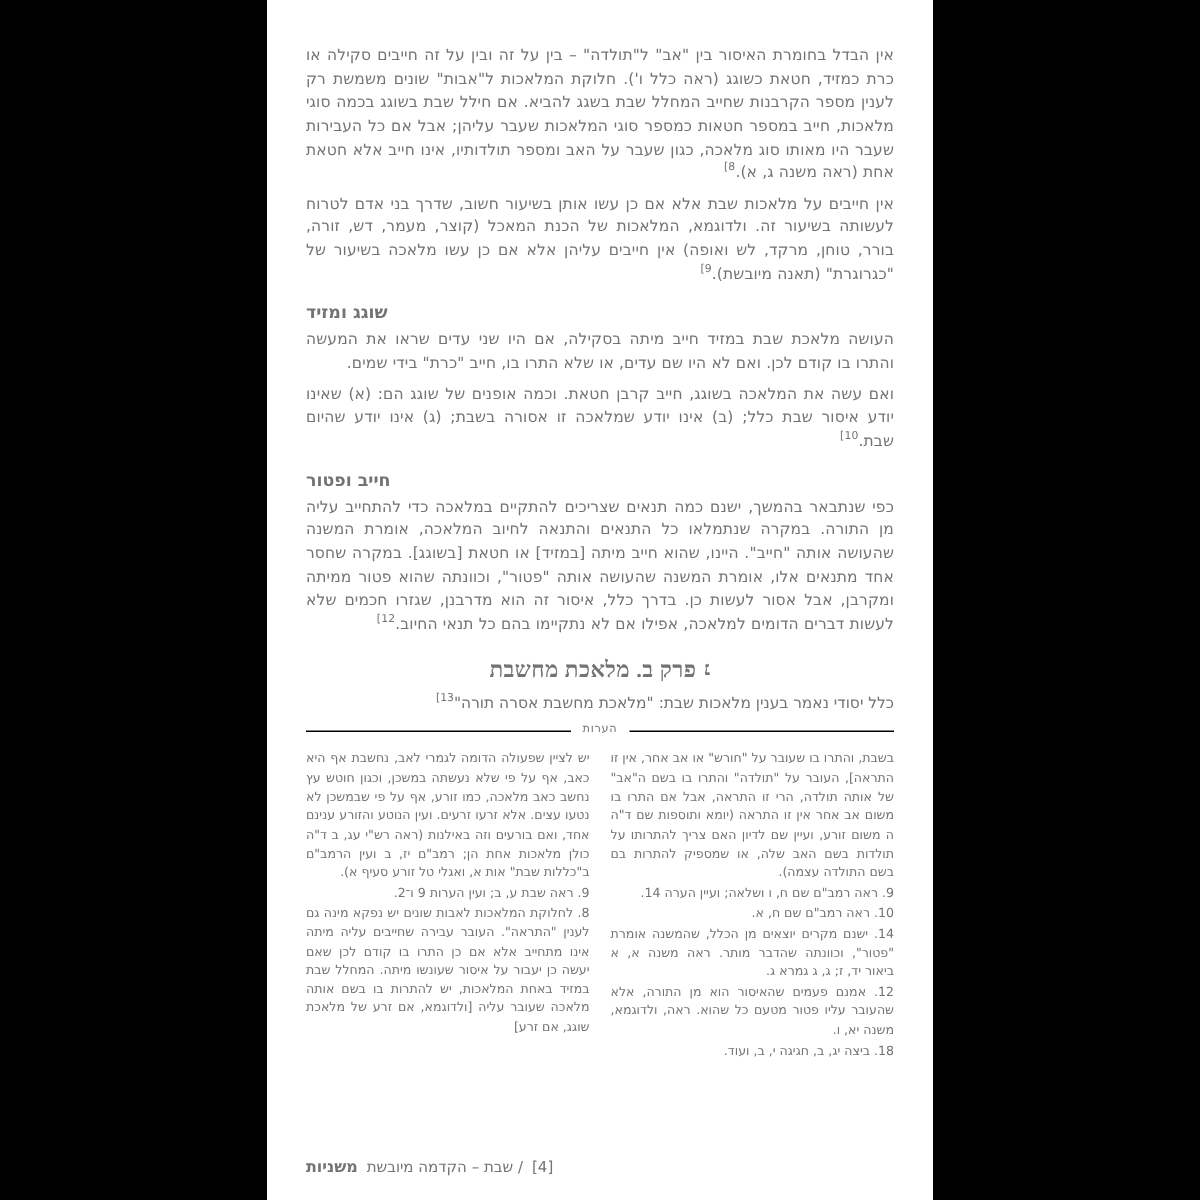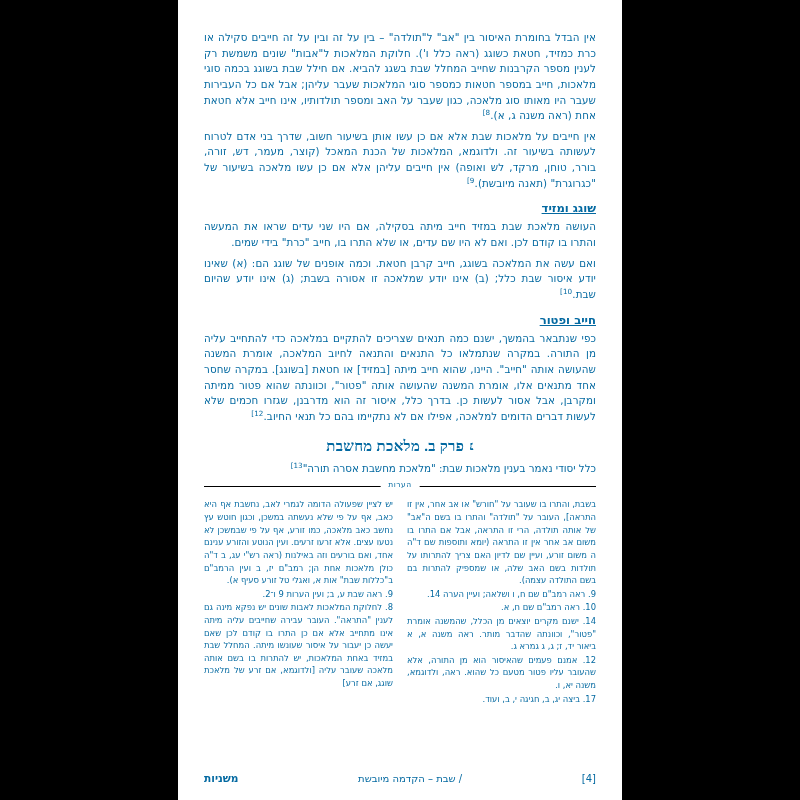--- a/index.html
+++ b/index.html
@@ -19,37 +19,36 @@
   .sheet {
     position: absolute;
     left: 178px;
     top: 0px;
     width: 444px;
     height: 800px;
     background: #ffffff;
     padding: 30px 26px 18px 26px;
     direction: rtl;
     text-align: right;
-    color: #0369a1;
+    color: #737373;
     font-family: "DejaVu Sans", sans-serif;
   }
   .body-text {
     font-size: 10.3px;
     line-height: 1.52;
     text-align: justify;
     text-justify: inter-word;
     margin: 0 0 5px 0;
     letter-spacing: 0.1px;
   }
   .section-head {
     font-size: 11.6px;
     font-weight: bold;
     margin: 10px 0 4px 0;
-    text-align: right;
-    text-decoration: underline;
+    text-align: left;
   }
   .chapter-head {
     font-size: 15px;
     font-weight: bold;
     margin: 14px 0 7px 0;
     text-align: center;
     letter-spacing: 0.3px;
     font-family: Liberation Serif, serif;
   }
   .chapter-head .deco {
@@ -100,21 +99,21 @@
   .notes-col { flex: 1 1 50%; }
   .notes-col p { margin: 0 0 1px 0; }
   .footer {
     position: absolute;
     left: 26px;
     right: 26px;
     bottom: 16px;
     display: flex;
     flex-direction: row-reverse;
     align-items: baseline;
-    justify-content: space-between;
+    justify-content: flex-start;
     gap: 6px;
     font-size: 10px;
     direction: rtl;
   }
   .footer .bold { font-weight: bold; font-size: 10.6px; }
   .footer .pagenum { font-weight: normal; }
 </style>
 </head>
 <body>
 
@@ -144,21 +143,21 @@
       <div class="notes-label">הערות</div>
     </div>
 
     <div class="notes">
       <div class="notes-col">
         <p>בשבת, והתרו בו שעובר על "חורש" או אב אחר, אין זו התראה], העובר על "תולדה" והתרו בו בשם ה"אב" של אותה תולדה, הרי זו התראה, אבל אם התרו בו משום אב אחר אין זו התראה (יומא ותוספות שם ד"ה ה משום זורע, ועיין שם לדיון האם צריך להתרותו על תולדות בשם האב שלה, או שמספיק להתרות בם בשם התולדה עצמה).</p>
         <p>9. ראה רמב"ם שם ח, ו ושלאה; ועיין הערה 14.</p>
         <p>10. ראה רמב"ם שם ח, א.</p>
         <p>14. ישנם מקרים יוצאים מן הכלל, שהמשנה אומרת "פטור", וכוונתה שהדבר מותר. ראה משנה א, א ביאור יד, ז; ג, ג גמרא ג.</p>
         <p>12. אמנם פעמים שהאיסור הוא מן התורה, אלא שהעובר עליו פטור מטעם כל שהוא. ראה, ולדוגמא, משנה יא, ו.</p>
-        <p>17. ביצה יג, ב, חגיגה י, ב, ועוד.</p>
+        <p>18. ביצה יג, ב, חגיגה י, ב, ועוד.</p>
       </div>
       <div class="notes-col">
         <p>יש לציין שפעולה הדומה לגמרי לאב, נחשבת אף היא כאב, אף על פי שלא נעשתה במשכן, וכגון חוטש עץ נחשב כאב מלאכה, כמו זורע, אף על פי שבמשכן לא נטעו עצים. אלא זרעו זרעים. ועין הנוטע והזורע ענינם אחד, ואם בורעים וזה באילנות (ראה רש"י עג, ב ד"ה כולן מלאכות אחת הן; רמב"ם יז, ב ועין הרמב"ם ב"כללות שבת" אות א, ואגלי טל זורע סעיף א).</p>
         <p>9. ראה שבת ע, ב; ועין הערות 9 ו־2.</p>
         <p>8. לחלוקת המלאכות לאבות שונים יש נפקא מינה גם לענין "התראה". העובר עבירה שחייבים עליה מיתה אינו מתחייב אלא אם כן התרו בו קודם לכן שאם יעשה כן יעבור על איסור שעונשו מיתה. המחלל שבת במזיד באחת המלאכות, יש להתרות בו בשם אותה מלאכה שעובר עליה [ולדוגמא, אם זרע של מלאכת שוגג, אם זרע]</p>
       </div>
     </div>
 
     <div class="footer">
       <span class="bold">משניות</span>

